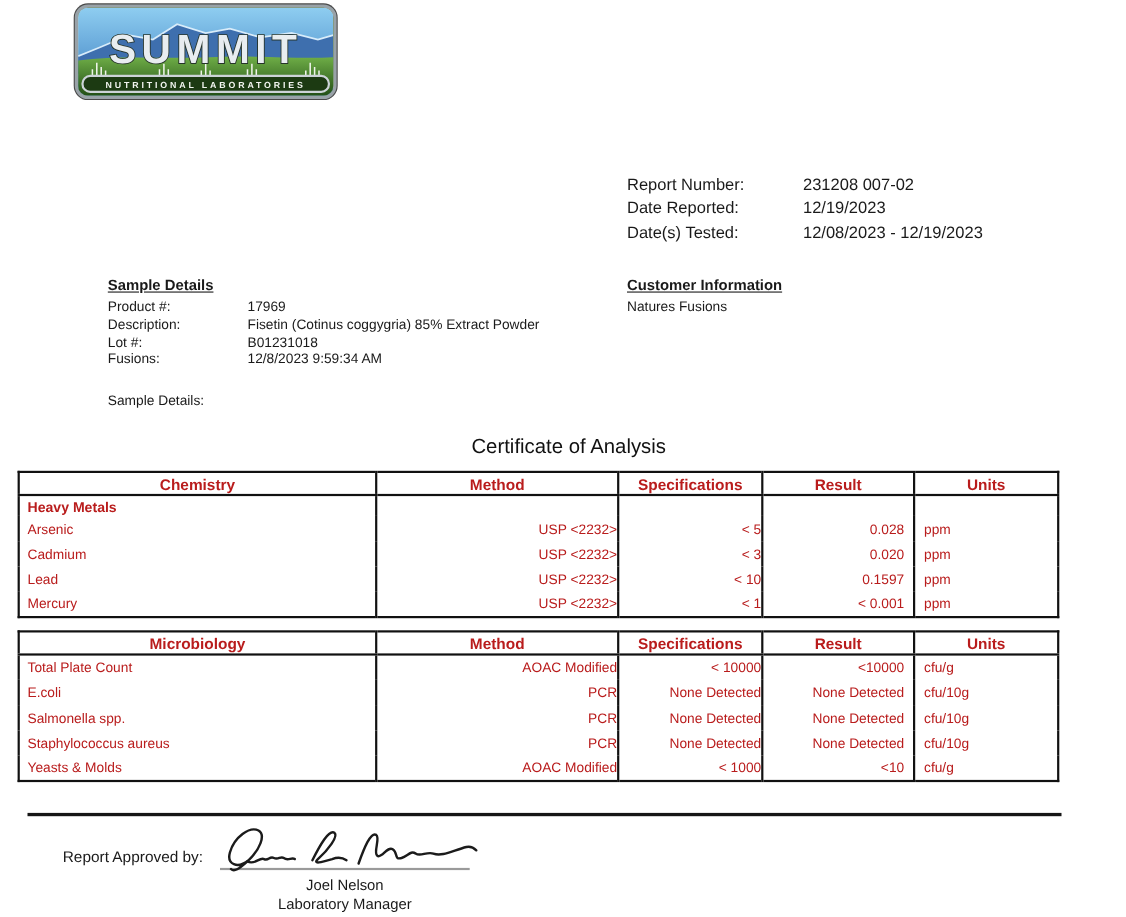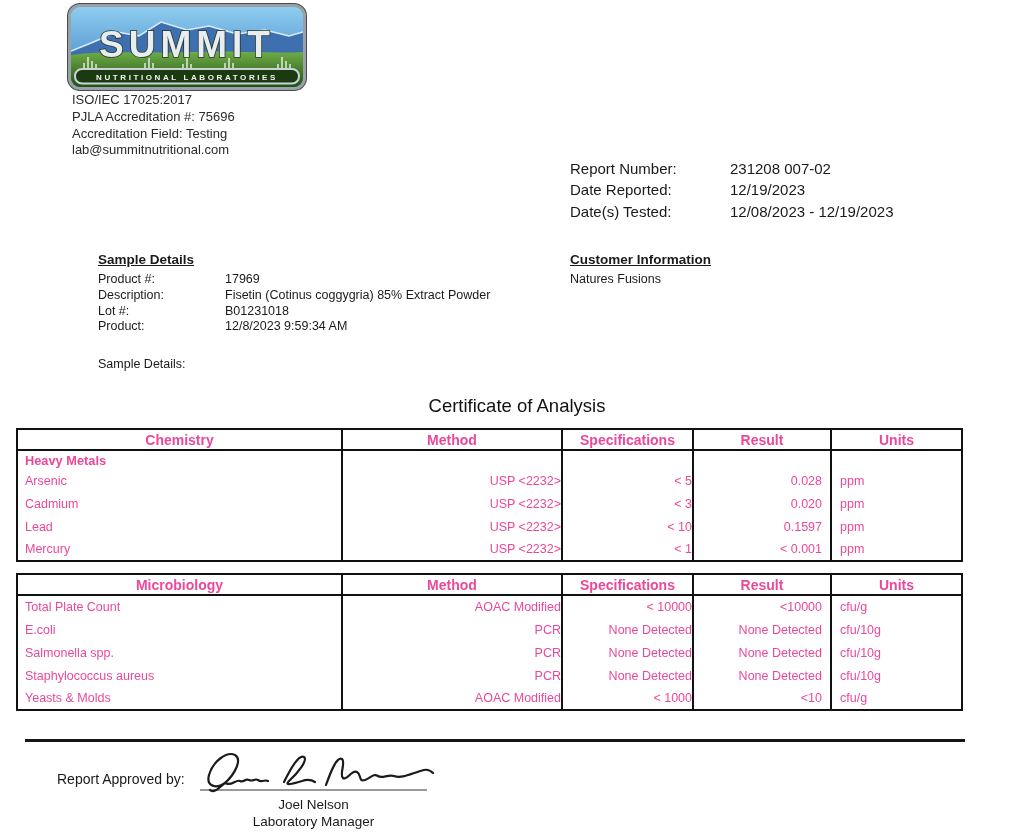--- a/index.html
+++ b/index.html
@@ -84,21 +84,21 @@
   }
 
   
   .coa-table {
     position: absolute;
     left: 16px;
     width: 945px;
     border-collapse: collapse;
     table-layout: fixed;
     font-size: 12.5px;
-    color: #ec4899;
+    color: #b91c1c;
   }
   .coa-table, .coa-table th, .coa-table td { border: 0 solid #111; }
   .coa-table { border-width: 2px; }
   .coa-table th { border-bottom-width: 2px; }
   .coa-table th + th, .coa-table td + td { border-left-width: 2px; }
   .coa-table th {
     height: 21px;
     font-size: 14px;
     font-weight: bold;
     text-align: center;
@@ -179,26 +179,20 @@
         <path d="M112,63 V57 M116,63 V46 M120,63 V57"></path>
         <path d="M154,63 V56 M158,63 V51 M162,63 V56"></path>
         <path d="M207,63 V57 M211,63 V50 M215,63 V54 M219,63 V57"></path>
       </g>
       <text x="116" y="50" text-anchor="middle" font-family="Liberation Sans, sans-serif" font-size="37" font-weight="bold" letter-spacing="5" fill="#e8edf0" stroke="#26342a" stroke-width="1.6" paint-order="stroke">SUMMIT</text>
       <rect x="4" y="62" width="224" height="14.5" rx="7" fill="#1c3a12" stroke="#ccd3d7" stroke-width="2"></rect>
       <text x="116" y="72.6" text-anchor="middle" font-family="Liberation Sans, sans-serif" font-size="8" font-weight="bold" letter-spacing="2.6" fill="#f2f5f0">NUTRITIONAL LABORATORIES</text>
     </svg>
   </div>
 
-  <div class="accreditation">
-    <div>ISO/IEC 17025:2017</div>
-    <div>PJLA Accreditation #: 75696</div>
-    <div>Accreditation Field: Testing</div>
-    <div>lab@summitnutritional.com</div>
-  </div>
 
   <div class="report-info">
     <div class="ri-row">
       <span class="ri-label">Report Number:</span>
       <span class="ri-value">231208 007-02</span>
     </div>
     <div class="ri-row">
       <span class="ri-label">Date Reported:</span>
       <span class="ri-value">12/19/2023</span>
     </div>
@@ -216,21 +210,21 @@
     </div>
     <div class="sd-row">
       <span class="sd-label">Description:</span>
       <span>Fisetin (Cotinus coggygria) 85% Extract Powder</span>
     </div>
     <div class="sd-row">
       <span class="sd-label">Lot #:</span>
       <span>B01231018</span>
     </div>
     <div class="sd-row">
-      <span class="sd-label">Product:</span>
+      <span class="sd-label">Fusions:</span>
       <span>12/8/2023 9:59:34 AM</span>
     </div>
   </div>
   <div class="sd-extra">Sample Details:</div>
 
   <div class="section-heading" style="left:570px; top:252px;">Customer Information</div>
   <div class="customer-name">Natures Fusions</div>
 
   <div class="coa-title">Certificate of Analysis</div>
 

